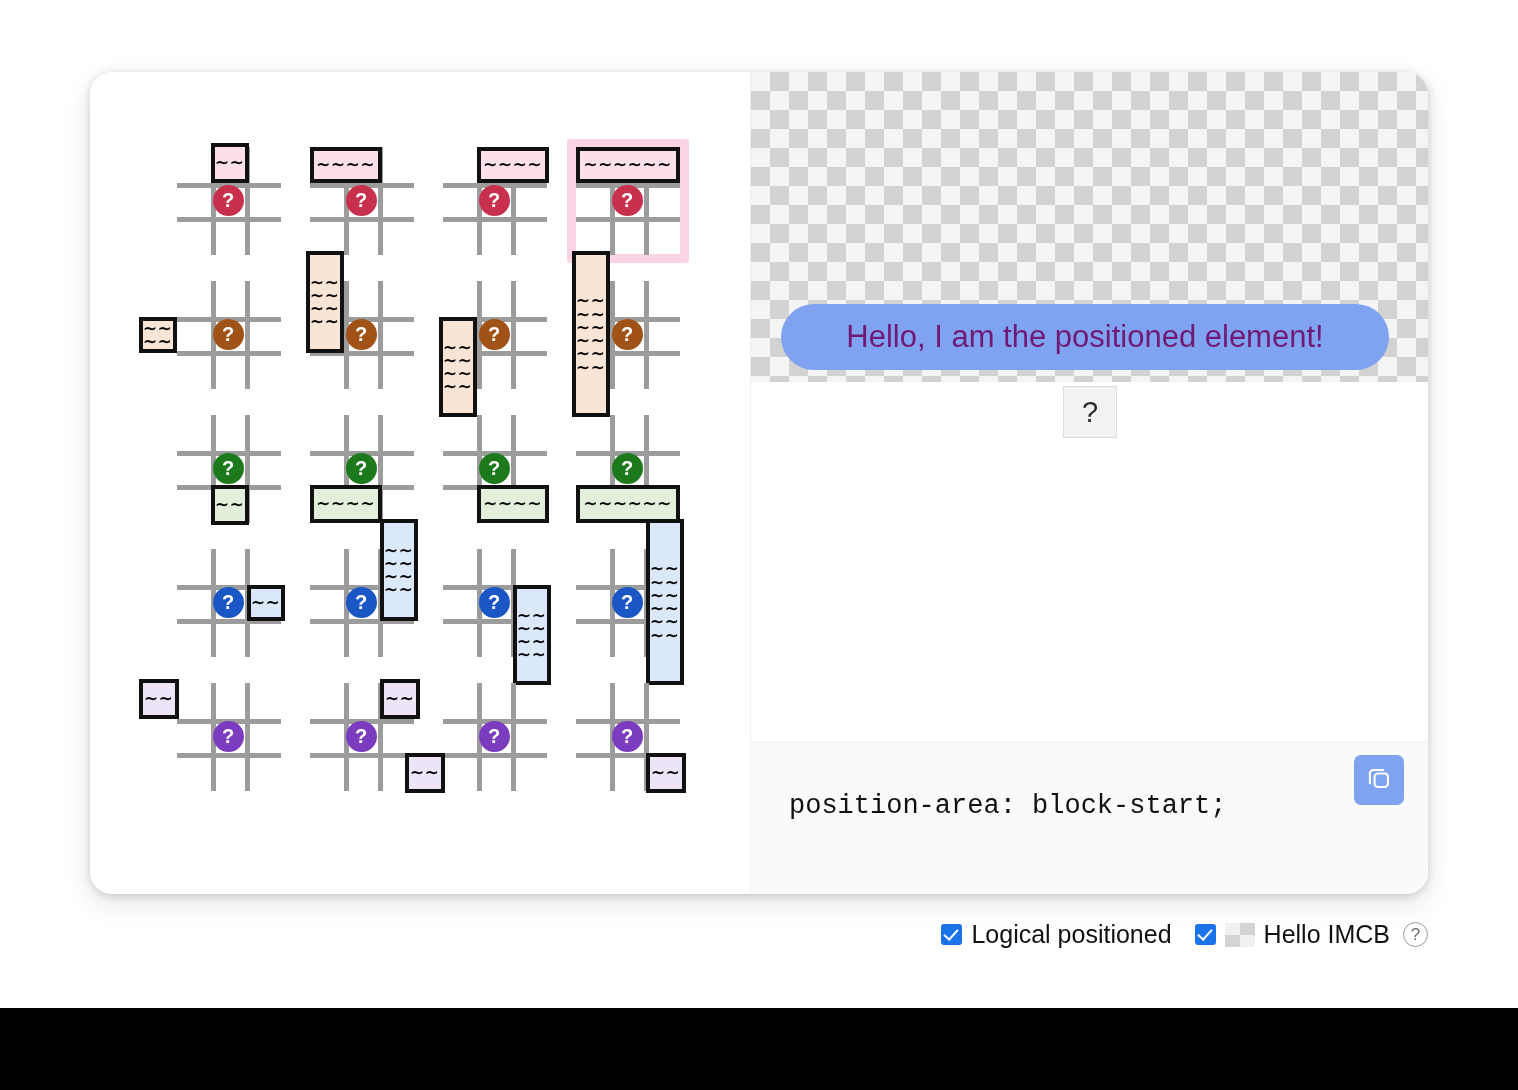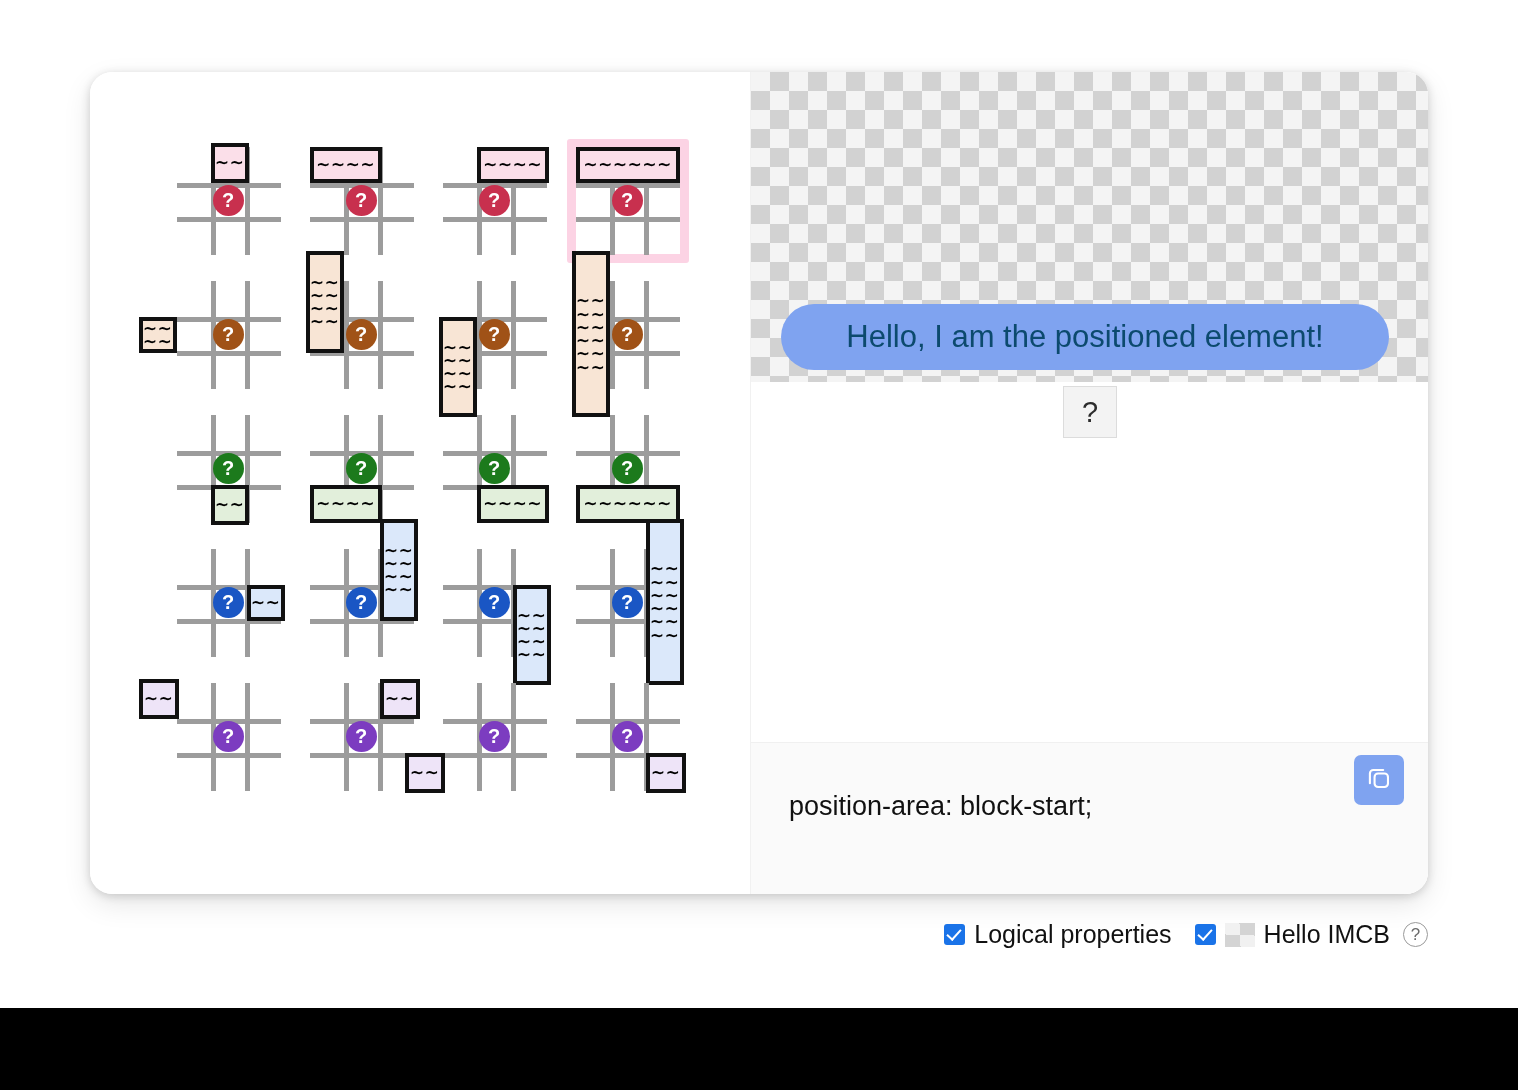--- a/index.html
+++ b/index.html
@@ -154,21 +154,21 @@
   }
 
   .bubble {
     position: absolute;
     left: 30px;
     top: 232px;
     width: 608px;
     height: 66px;
     background: #7fa3f0;
     border-radius: 33px;
-    color: #0c4a6e;
+    color: #701a75;
     display: flex;
     align-items: center;
     justify-content: center;
     font-size: 31px;
     font-family: "Liberation Sans", sans-serif;
     white-space: nowrap;
   }
 
   .anchor-box {
     position: absolute;
@@ -192,21 +192,21 @@
     bottom: 0;
     width: 100%;
     height: 152px;
     background: #fafafa;
     border-top: 1px solid #f0f0f0;
   }
   .code-text {
     position: absolute;
     left: 38px;
     top: 48px;
-    font-family: Liberation Sans, sans-serif;
+    font-family: Liberation Mono, monospace;
     font-size: 27px;
     color: #111111;
     white-space: nowrap;
   }
   .copy-btn {
     position: absolute;
     right: 24px;
     top: 12px;
     width: 50px; height: 50px;
     background: #7fa3f0;
@@ -586,21 +586,21 @@
         </div>
       </div>
     </div>
 
   </div>
 
   <div class="controls">
 
     <div class="ctl-group">
       <span class="cbx"></span>
-      <span class="ctl-label">Logical properties</span>
+      <span class="ctl-label">Logical positioned</span>
     </div>
 
     <div class="ctl-group" style="margin-left:14px;">
       <span class="cbx"></span>
       <span class="swatch"></span>
       <span class="ctl-label">Hello IMCB</span>
     </div>
 
     <div class="help-circle">?</div>
   </div>

